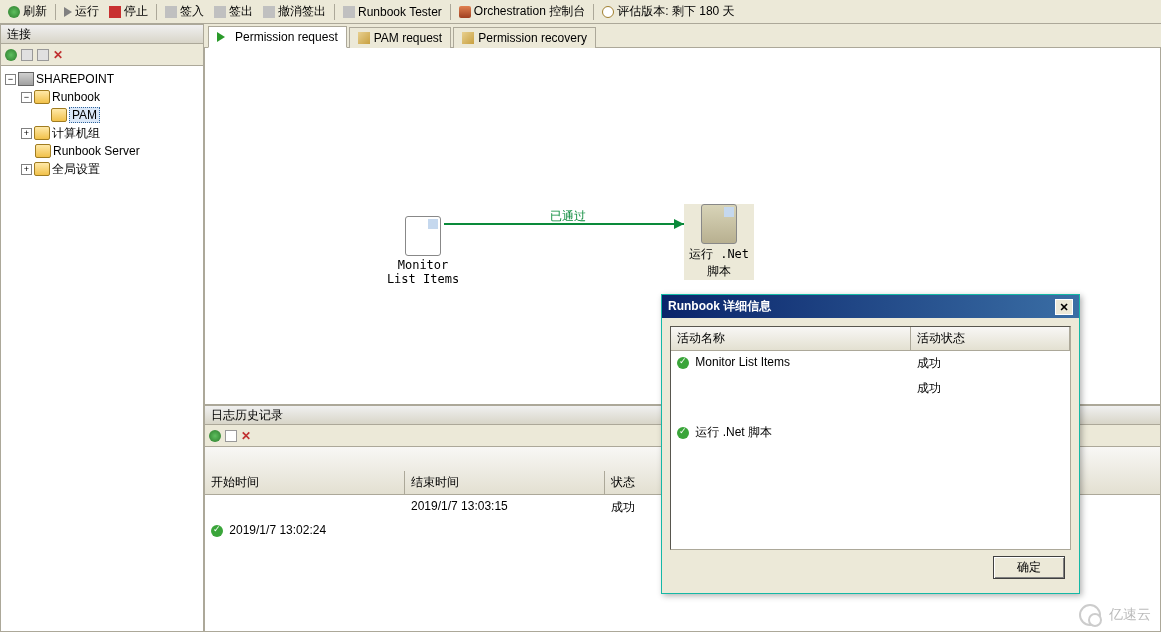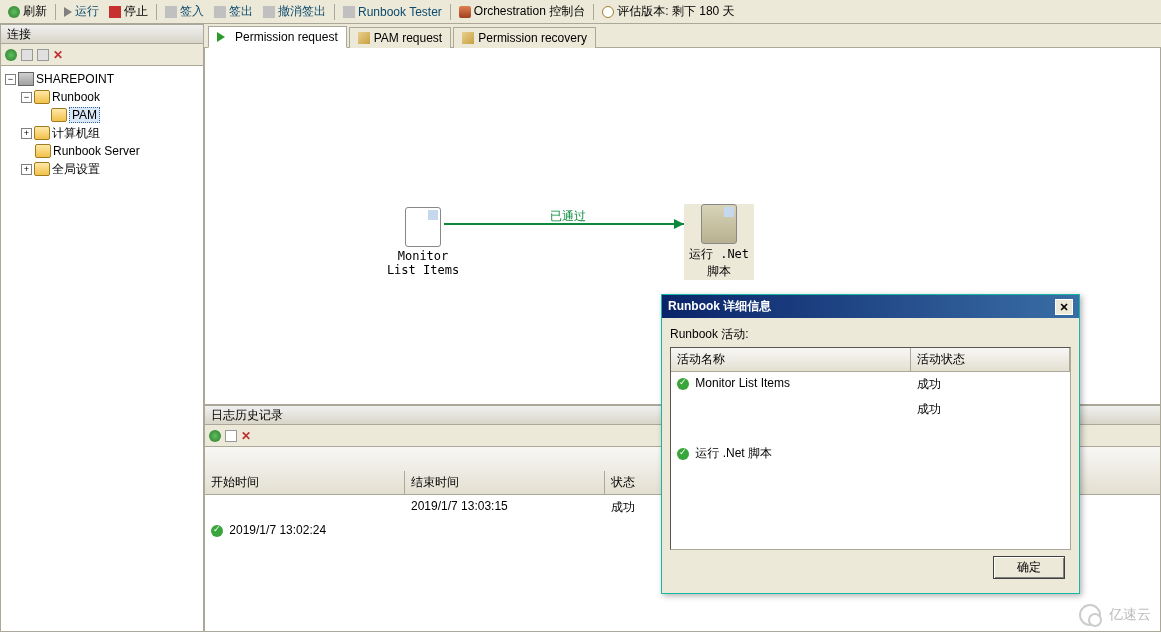--- a/index.html
+++ b/index.html
@@ -24,21 +24,21 @@
   gap: 2px;
 }
 .tb-btn {
   display: flex;
   align-items: center;
   gap: 3px;
   padding: 2px 4px;
   cursor: pointer;
   height: 20px;
 }
-.tb-btn.disabled { color: #0c4a6e; text-align: center; }
+.tb-btn.disabled { color: #000000; text-align: center; }
 .tb-sep {
   width: 1px;
   height: 16px;
   background: #aca899;
   margin: 0 2px;
 }
 .icon-sq {
   width: 12px;
   height: 12px;
   display: inline-block;
@@ -436,21 +436,21 @@
         <span class="icon-sq" style="background:linear-gradient(135deg,#e8d090,#c8a040);"></span>
         <span>PAM request</span>
       </div>
       <div class="tab">
         <span class="icon-sq" style="background:linear-gradient(135deg,#e8d090,#c8a040);"></span>
         <span>Permission recovery</span>
       </div>
     </div>
 
     <div class="canvas">
-      <div class="activity" style="left:178px;top:159px;width:80px;">
+      <div class="activity" style="left:178px;top:168px;width:80px;">
         <div class="act-icon"></div>
         <div>Monitor</div>
         <div>List Items</div>
       </div>
       <div class="link-arrow" style="left:239px;top:175px;width:244px;"></div>
       <div class="link-label" style="left:345px;top:160px;">已通过</div>
       <div class="activity" style="left:479px;top:156px;width:70px;background:#ece9d8;">
         <div class="act-icon" style="background:linear-gradient(#d8d4b8,#b8b090);"></div>
         <div>运行 .Net</div>
         <div>脚本</div>
@@ -483,21 +483,20 @@
     </div>
   </div>
 </div>
 
 <div class="dialog">
   <div class="dialog-title">
     <span>Runbook 详细信息</span>
     <span class="dialog-close">✕</span>
   </div>
   <div class="dialog-body">
-    <div style="margin-bottom:4px;">Runbook 活动:</div>
     <div class="dialog-grid">
       <div class="grid-header">
         <div style="width:240px;">活动名称</div>
         <div style="flex:1;">活动状态</div>
       </div>
       <div class="grid-row">
         <div style="width:240px;">
           <span class="success-icon"></span>
           <span>Monitor List Items</span>
         </div>

